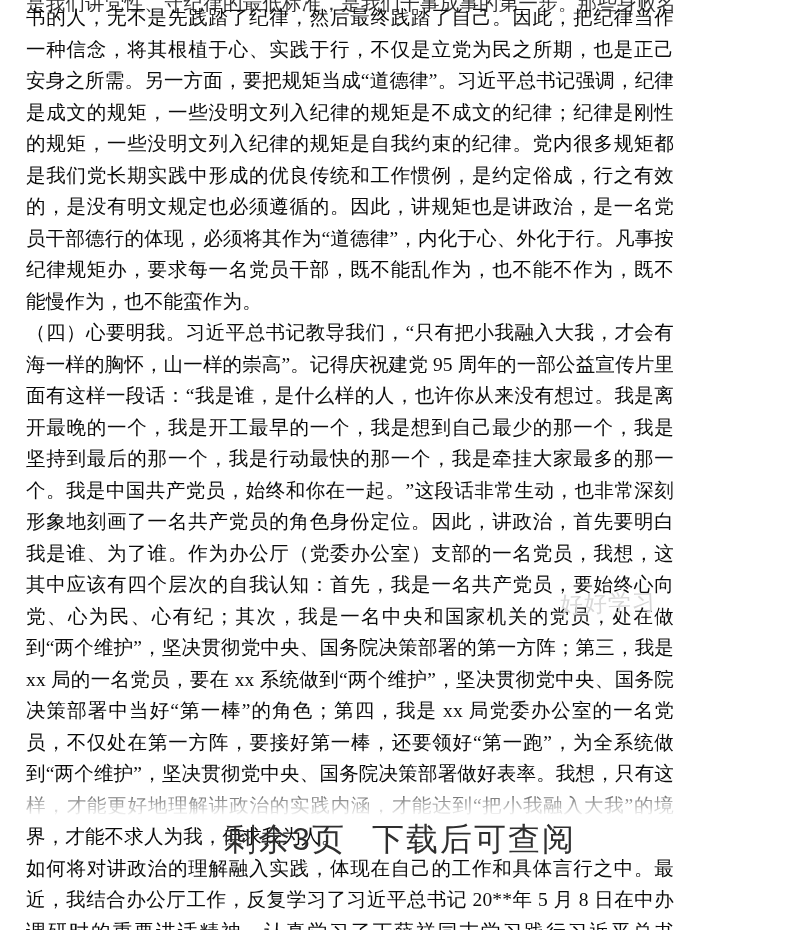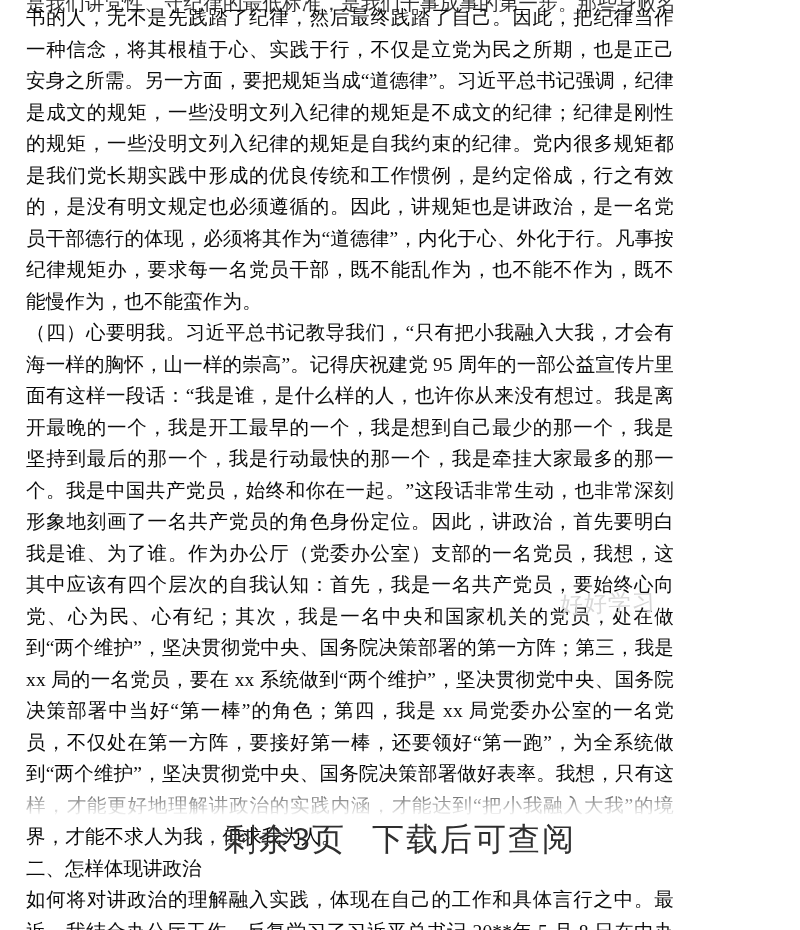--- a/index.html
+++ b/index.html
@@ -99,21 +99,20 @@
 </head>
 <body>
 
 <div class="page">
 
   <div class="clipped-line">是我们讲党性、守纪律的最低标准，是我们干事成事的第一步。那些身败名</div>
 
   <div class="body-text">
     <p class="indent2">书的人，无不是先践踏了纪律，然后最终践踏了自己。因此，把纪律当作一种信念，将其根植于心、实践于行，不仅是立党为民之所期，也是正己安身之所需。另一方面，要把规矩当成“道德律”。习近平总书记强调，纪律是成文的规矩，一些没明文列入纪律的规矩是不成文的纪律；纪律是刚性的规矩，一些没明文列入纪律的规矩是自我约束的纪律。党内很多规矩都是我们党长期实践中形成的优良传统和工作惯例，是约定俗成，行之有效的，是没有明文规定也必须遵循的。因此，讲规矩也是讲政治，是一名党员干部德行的体现，必须将其作为“道德律”，内化于心、外化于行。凡事按纪律规矩办，要求每一名党员干部，既不能乱作为，也不能不作为，既不能慢作为，也不能蛮作为。</p>
     <p class="indent2">（四）心要明我。习近平总书记教导我们，“只有把小我融入大我，才会有海一样的胸怀，山一样的崇高”。记得庆祝建党 95 周年的一部公益宣传片里面有这样一段话：“我是谁，是什么样的人，也许你从来没有想过。我是离开最晚的一个，我是开工最早的一个，我是想到自己最少的那一个，我是坚持到最后的那一个，我是行动最快的那一个，我是牵挂大家最多的那一个。我是中国共产党员，始终和你在一起。”这段话非常生动，也非常深刻形象地刻画了一名共产党员的角色身份定位。因此，讲政治，首先要明白我是谁、为了谁。作为办公厅（党委办公室）支部的一名党员，我想，这其中应该有四个层次的自我认知：首先，我是一名共产党员，要始终心向党、心为民、心有纪；其次，我是一名中央和国家机关的党员，处在做到“两个维护”，坚决贯彻党中央、国务院决策部署的第一方阵；第三，我是 xx 局的一名党员，要在 xx 系统做到“两个维护”，坚决贯彻党中央、国务院决策部署中当好“第一棒”的角色；第四，我是 xx 局党委办公室的一名党员，不仅处在第一方阵，要接好第一棒，还要领好“第一跑”，为全系统做到“两个维护”，坚决贯彻党中央、国务院决策部署做好表率。我想，只有这样，才能更好地理解讲政治的实践内涵，才能达到“把小我融入大我”的境界，才能不求人为我，但求我为人。</p>
-    <div class="sec-head">二、怎样体现讲政治</div>
     <p class="indent2">如何将对讲政治的理解融入实践，体现在自己的工作和具体言行之中。最近，我结合办公厅工作，反复学习了习近平总书记 20**年 5 月 8 日在中办调研时的重要讲话精神，认真学习了丁薛祥同志学习践行习近平总书记“5·8”重要讲话座谈会上的讲话，我体会到，始终践行习近平总书记提出的“五个坚持”要求，就是我们办公厅、党委办公室讲政治最重要的体现。</p>
   </div>
 
   <div class="watermark">好好学习</div>
 
   <div class="fade-mask"></div>
 
   <div class="more-pages">
     <span>剩余3页</span><span class="gap"></span><span>下载后可查阅</span>
   </div>

